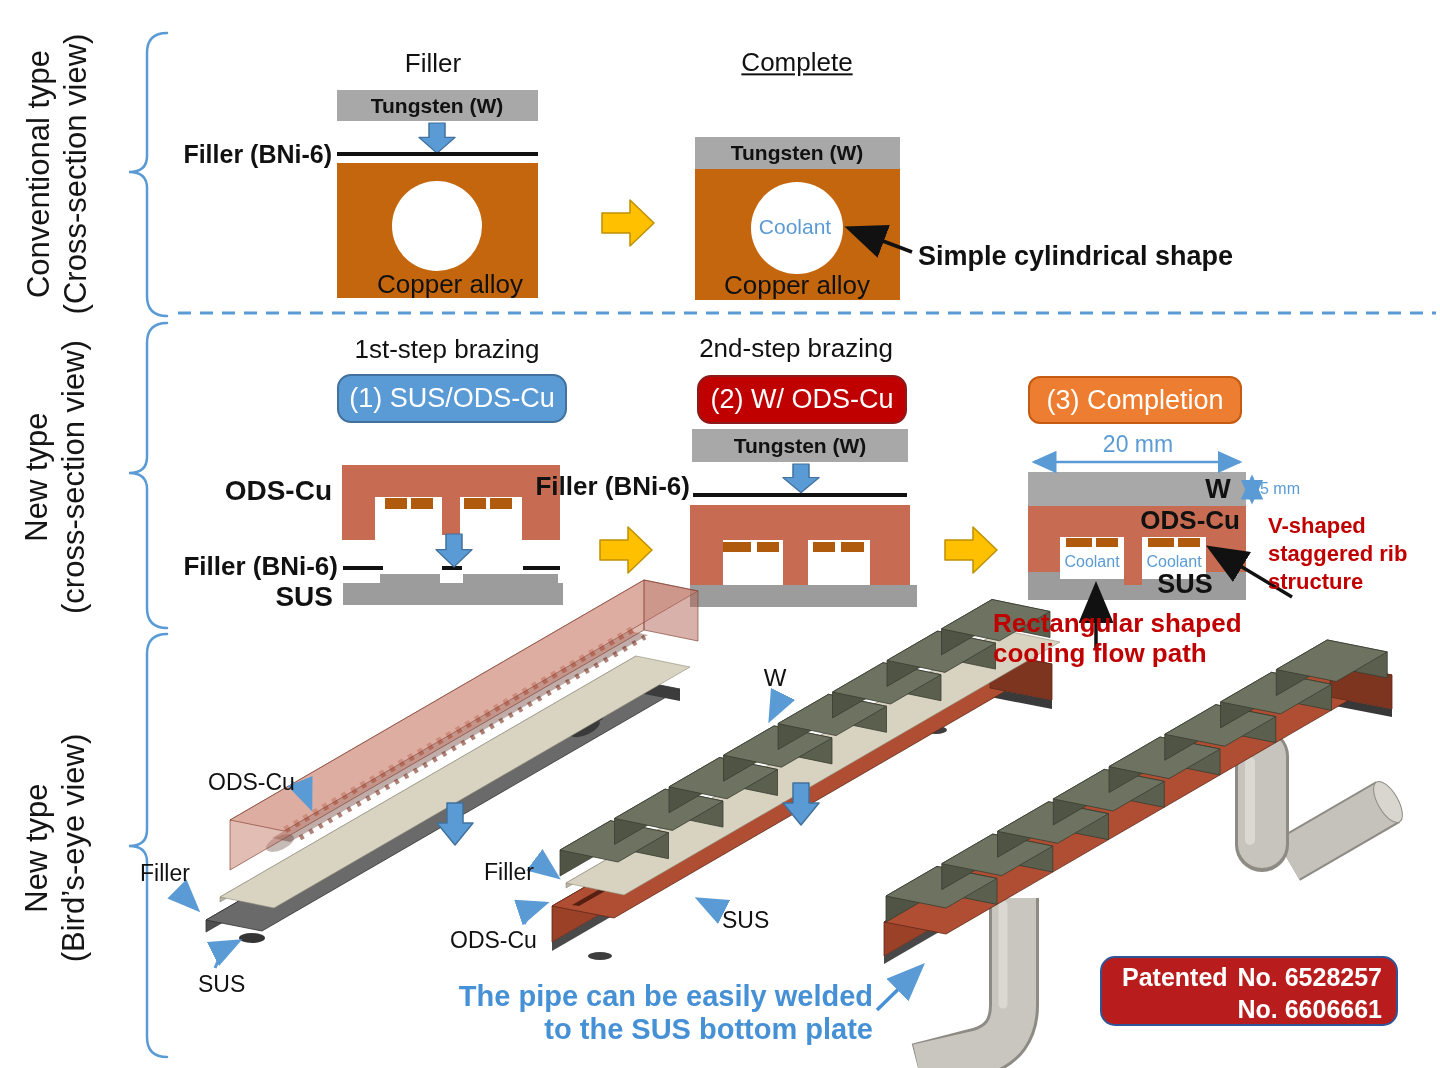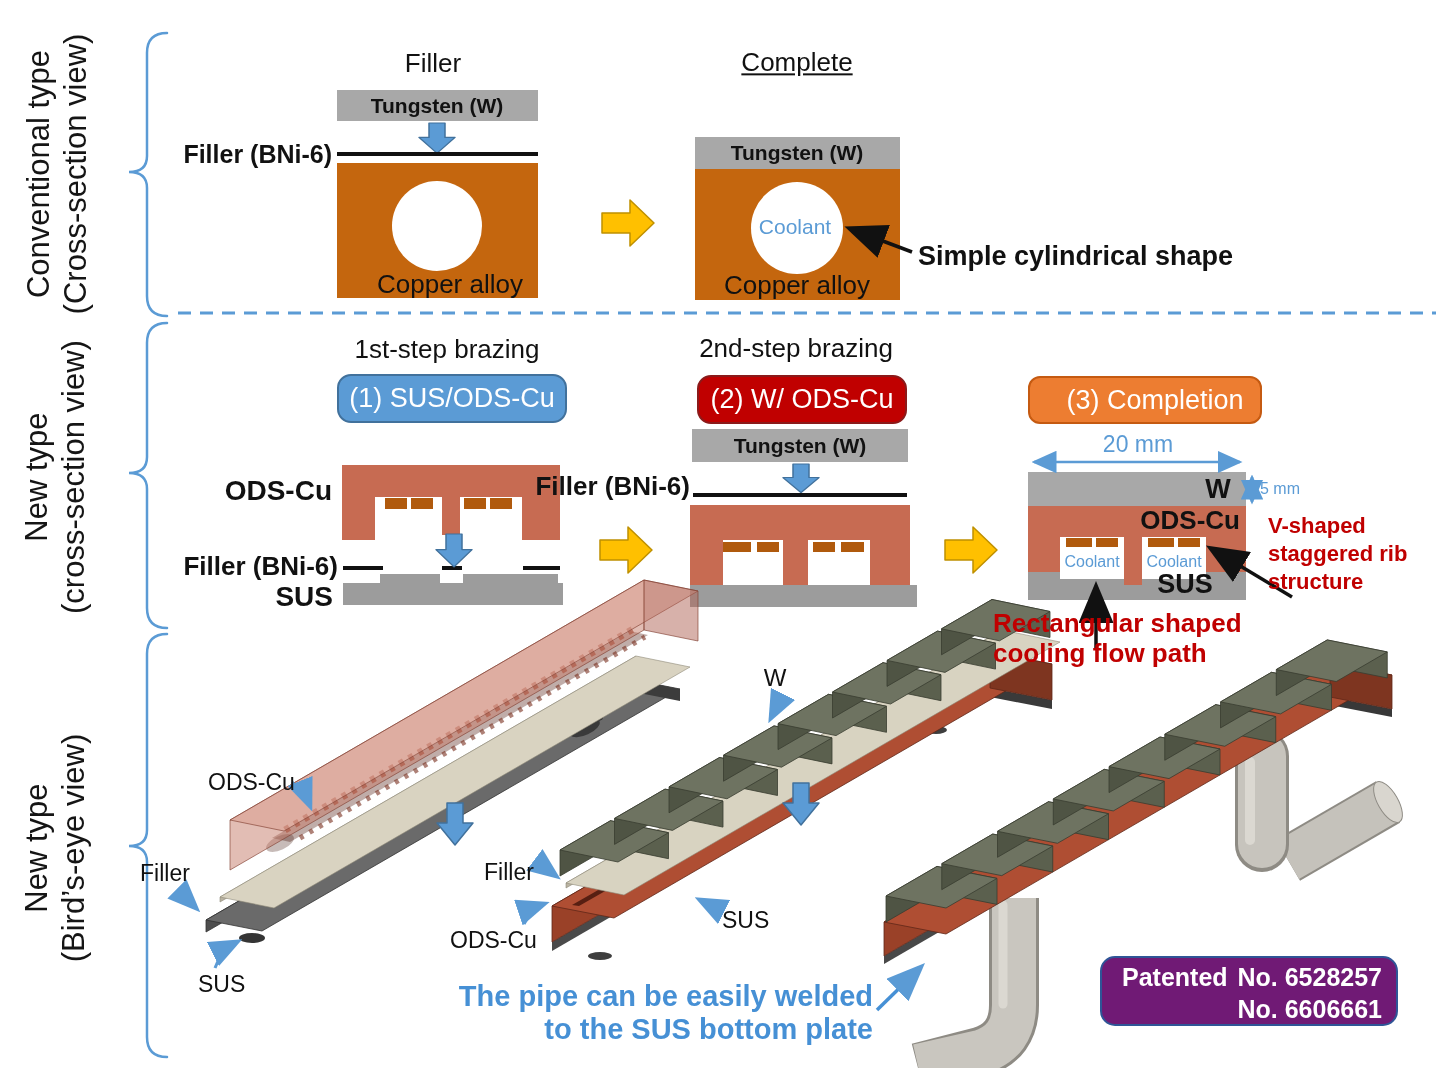--- a/index.html
+++ b/index.html
@@ -11,21 +11,21 @@
   .r{transform:translate(-100%,-50%);text-align:right;}
   .l{transform:translate(0,-50%);}
   .b{font-weight:bold;}
   .vlabel{position:absolute;transform:rotate(-90deg);text-align:center;
           font-size:31px;line-height:37px;color:#151515;}
   .badge{position:absolute;border-radius:14px;color:#fff;font-size:27px;
          display:flex;align-items:center;justify-content:center;}
   .blue-t{color:#5B9BD5;}
   .red-t{color:#C00000;font-weight:bold;}
   .patent{position:absolute;left:1100px;top:956px;width:298px;height:70px;
-          background:#701a75;border:2px solid #2F5597;border-radius:15px;
+          background:#b91c1c;border:2px solid #2F5597;border-radius:15px;
           color:#fff;font-weight:bold;font-size:25px;line-height:32px;
           box-sizing:border-box;padding:3px 14px 0 20px;}
   .patent .row1{display:flex;justify-content:space-between;}
   .patent .row2{text-align:right;}
   .note-blue{position:absolute;left:368px;top:980px;width:505px;text-align:right;
              color:#4690D5;font-weight:bold;font-size:29px;line-height:33px;}
 </style>
 </head>
 <body>
 
@@ -281,21 +281,21 @@
 <div class="badge" style="left:337px;top:374px;width:226px;height:45px;background:#5B9BD5;border:2px solid #41719C;">(1) SUS/ODS-Cu</div>
 <div class="lbl r b" style="left:332px;top:491px;font-size:28px;">ODS-Cu</div>
 <div class="lbl r b" style="left:338px;top:567px;font-size:26px;">Filler (BNi-6)</div>
 <div class="lbl r b" style="left:333px;top:597px;font-size:28px;">SUS</div>
 
 <div class="lbl c" style="left:796px;top:349px;font-size:26px;">2nd-step brazing</div>
 <div class="badge" style="left:697px;top:375px;width:206px;height:45px;background:#C00000;border:2px solid #8B1A1A;">(2) W/ ODS-Cu</div>
 <div class="lbl c b" style="left:800px;top:446px;font-size:21px;">Tungsten (W)</div>
 <div class="lbl r b" style="left:690px;top:487px;font-size:26px;">Filler (BNi-6)</div>
 
-<div class="badge" style="left:1028px;top:376px;width:210px;height:44px;background:#ED7D31;border:2px solid #C55A11;border-radius:12px;padding-left:20px;">(3) Completion</div>
+<div class="badge" style="left:1028px;top:376px;width:210px;height:44px;background:#ED7D31;border:2px solid #C55A11;border-radius:12px;">(3) Completion</div>
 <div class="lbl c blue-t" style="left:1138px;top:444px;font-size:23px;">20 mm</div>
 <div class="lbl l blue-t" style="left:1260px;top:489px;font-size:16px;">5 mm</div>
 <div class="lbl c b" style="left:1218px;top:489px;font-size:27px;">W</div>
 <div class="lbl r b" style="left:1240px;top:521px;font-size:26px;">ODS-Cu</div>
 <div class="lbl c blue-t" style="left:1092px;top:562px;font-size:16px;">Coolant</div>
 <div class="lbl c blue-t" style="left:1174px;top:562px;font-size:16px;">Coolant</div>
 <div class="lbl c b" style="left:1185px;top:584px;font-size:27px;">SUS</div>
 <div class="lbl red-t" style="left:1268px;top:512px;font-size:22px;line-height:28px;">
   <div>V-shaped</div>
   <div>staggered rib</div>

